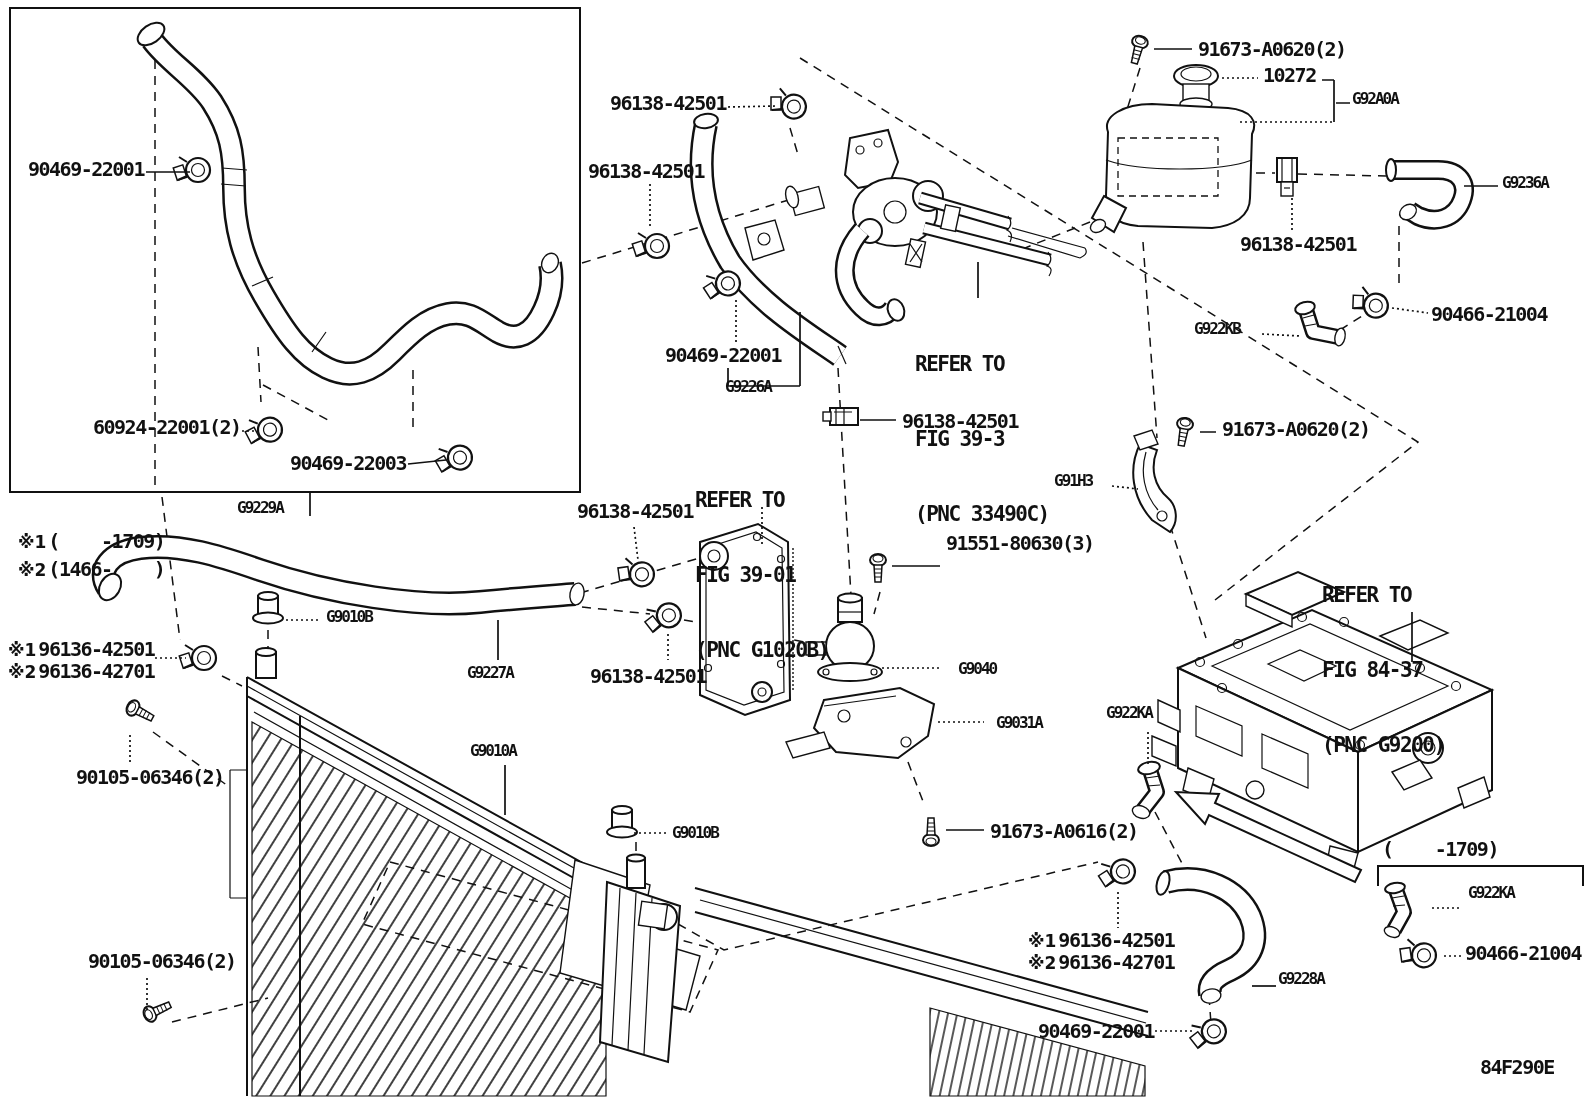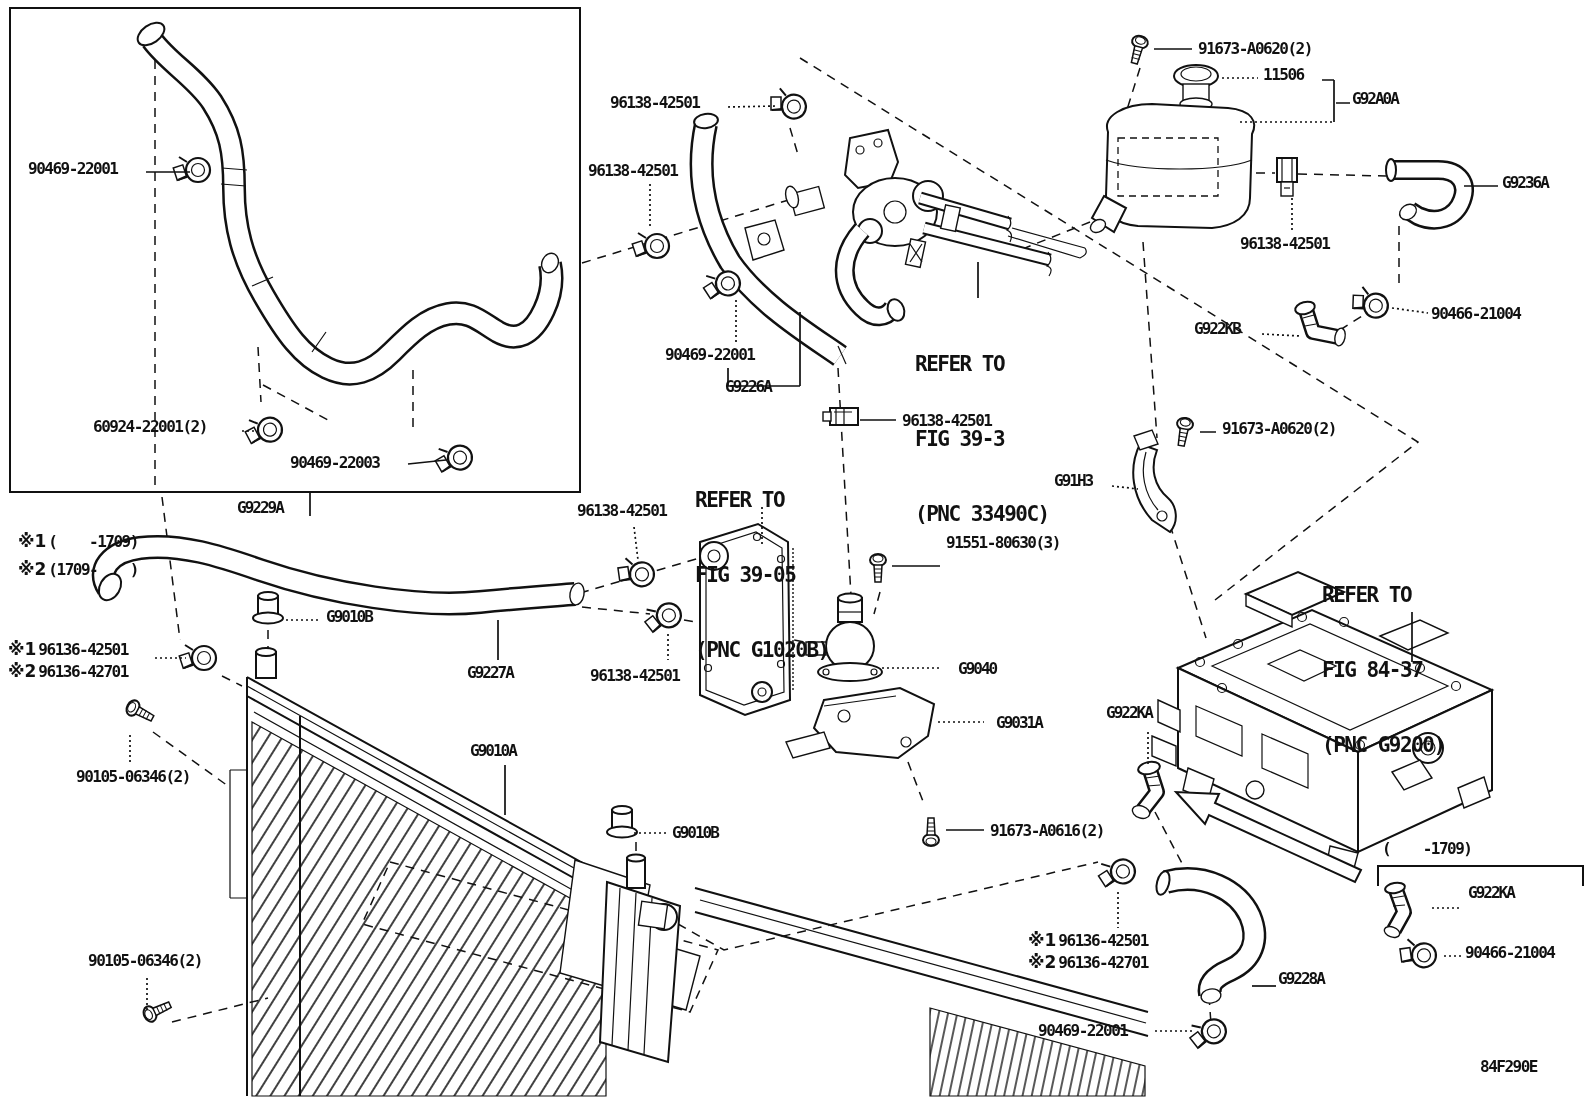--- a/index.html
+++ b/index.html
@@ -1,20 +1,20 @@
 <!DOCTYPE html>
 <html><head>
 <meta charset="utf-8">
 <style>
   html,body{margin:0;padding:0;background:#fff}
   .stage{position:relative;width:1592px;height:1099px;background:#fff;overflow:hidden;
          font-family:"DejaVu Sans Mono",monospace;color:#111}
   .stage svg{position:absolute;left:0;top:0}
   .lbl{position:absolute;white-space:pre;line-height:22px}
-  .num{font-weight:bold;font-size:16px;letter-spacing:-1.5px}
+  .num{font-weight:bold;font-size:20px;letter-spacing:-1.5px}
   .big{font-weight:bold;font-size:16px;letter-spacing:-2px}
   .ref{font-weight:bold;font-size:21px;letter-spacing:-1.5px;line-height:25px}
   .mrow{display:flex;align-items:baseline;gap:2px}
   .mark{font-family:"DejaVu Sans",sans-serif;font-weight:bold;font-size:17px;letter-spacing:0}
   
   .ln   {fill:none;stroke:#111;stroke-width:2}
   .thin {fill:none;stroke:#111;stroke-width:1.2}
   .part {fill:#fff;stroke:#111;stroke-width:2}
   .part1{fill:#fff;stroke:#111;stroke-width:1.4}
   .hoseO{fill:none;stroke:#111;stroke-width:24;stroke-linejoin:round}
@@ -340,51 +340,51 @@
 
 <div class="lbl num" style="left:28px;top:158px">90469-22001</div>
 <div class="lbl num" style="left:93px;top:416px">60924-22001(2)</div>
 <div class="lbl num" style="left:290px;top:452px">90469-22003</div>
 <div class="lbl big" style="left:237px;top:497px">G9229A</div>
 
 <div class="lbl mrow" style="left:18px;top:530px">
   <span class="mark">※1</span><span class="num">(    -1709)</span>
 </div>
 <div class="lbl mrow" style="left:18px;top:558px">
-  <span class="mark">※2</span><span class="num">(1709-    )</span>
+  <span class="mark">※2</span><span class="num">(1466-    )</span>
 </div>
 
 <div class="lbl num" style="left:610px;top:92px">96138-42501</div>
 <div class="lbl num" style="left:588px;top:160px">96138-42501</div>
 <div class="lbl num" style="left:665px;top:344px">90469-22001</div>
 <div class="lbl big" style="left:725px;top:376px">G9226A</div>
 
 <div class="lbl ref" style="left:915px;top:302px">
   <div>REFER TO</div>
   <div>FIG 39-3</div>
   <div>(PNC 33490C)</div>
 </div>
 <div class="lbl num" style="left:902px;top:410px">96138-42501</div>
 
 <div class="lbl ref" style="left:695px;top:438px">
   <div>REFER TO</div>
-  <div>FIG 39-05</div>
+  <div>FIG 39-01</div>
   <div>(PNC G1020B)</div>
 </div>
 <div class="lbl num" style="left:577px;top:500px">96138-42501</div>
 <div class="lbl big" style="left:467px;top:662px">G9227A</div>
 <div class="lbl num" style="left:590px;top:665px">96138-42501</div>
 
 <div class="lbl num" style="left:946px;top:532px">91551-80630(3)</div>
 <div class="lbl big" style="left:958px;top:658px">G9040</div>
 <div class="lbl big" style="left:996px;top:712px">G9031A</div>
 <div class="lbl num" style="left:990px;top:820px">91673-A0616(2)</div>
 
 <div class="lbl num" style="left:1198px;top:38px">91673-A0620(2)</div>
-<div class="lbl num" style="left:1263px;top:64px">11506</div>
+<div class="lbl num" style="left:1263px;top:64px">10272</div>
 <div class="lbl big" style="left:1352px;top:88px">G92A0A</div>
 <div class="lbl big" style="left:1502px;top:172px">G9236A</div>
 <div class="lbl num" style="left:1240px;top:233px">96138-42501</div>
 <div class="lbl big" style="left:1194px;top:318px">G922KB</div>
 <div class="lbl num" style="left:1431px;top:303px">90466-21004</div>
 <div class="lbl num" style="left:1222px;top:418px">91673-A0620(2)</div>
 <div class="lbl big" style="left:1054px;top:470px">G91H3</div>
 
 <div class="lbl ref" style="left:1322px;top:533px">
   <div>REFER TO</div>

